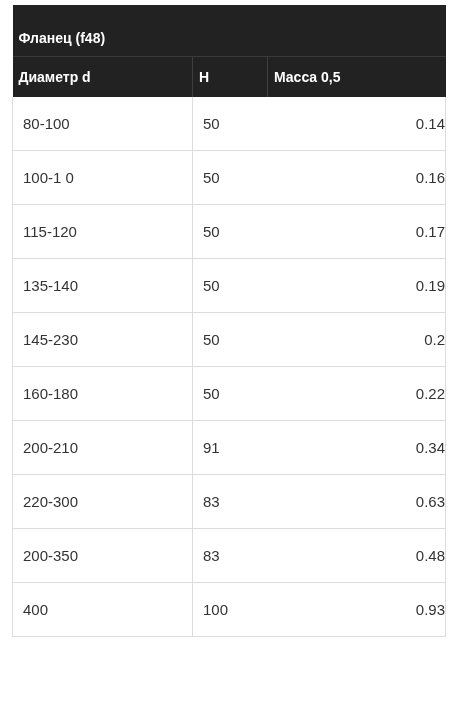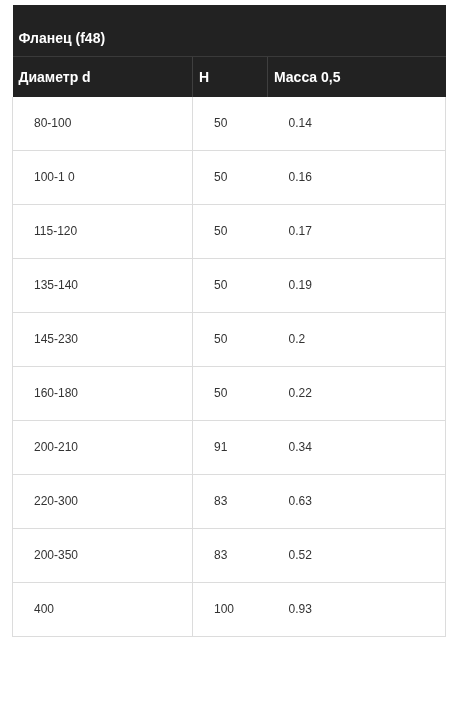--- a/index.html
+++ b/index.html
@@ -52,37 +52,38 @@
     vertical-align: middle;
   }
   .head-row th.col-h,
   .head-row th.col-m {
     border-left: 1px solid #3f3f3f;
   }
   
   .spec-table tbody td {
     background: #ffffff;
     color: #333333;
-    font-size: 12px;
+    font-size: 15px;
     font-weight: normal;
-    padding: 0 0 0 21px;
+    padding: 0 0 0 10px;
     height: 53px;
     line-height: 53px;
     border-bottom: 1px solid #dcdcdc;
     border-left: 1px solid #dcdcdc;
     border-right: 1px solid #dcdcdc;
     vertical-align: middle;
     white-space: pre;
   }
   .spec-table tbody td + td {
     border-left: none;
     border-right: none;
   }
   .spec-table tbody td:last-child {
     border-right: 1px solid #dcdcdc;
+    text-align: right;
   }
   .spec-table tbody tr:last-child td {
     border-bottom: 1px solid #dcdcdc;
   }
   
   col.c-d { width: 180px; }
   col.c-h { width: 75px; }
   col.c-m { width: 178px; }
 </style>
 </head>
@@ -144,21 +145,21 @@
           <td>0.34</td>
         </tr>
         <tr>
           <td>220-300</td>
           <td>83</td>
           <td>0.63</td>
         </tr>
         <tr>
           <td>200-350</td>
           <td>83</td>
-          <td>0.52</td>
+          <td>0.48</td>
         </tr>
         <tr>
           <td>400</td>
           <td>100</td>
           <td>0.93</td>
         </tr>
       </tbody>
   </table>
 </div>
 

